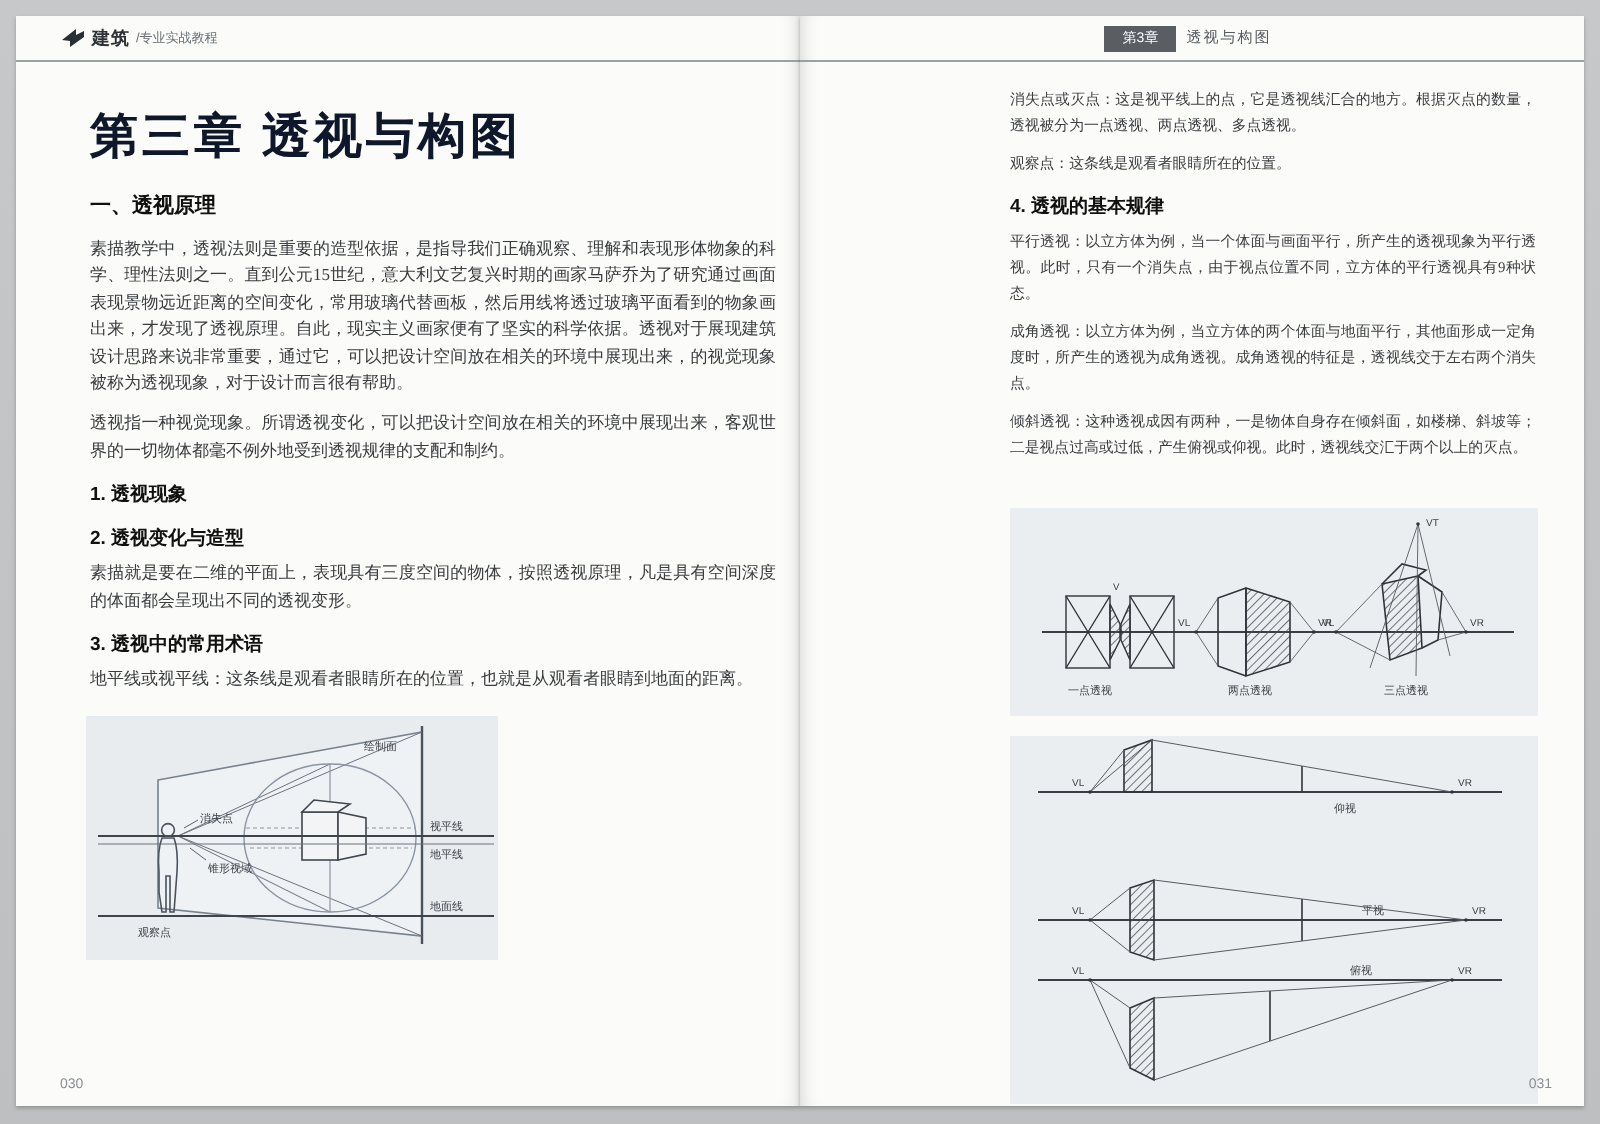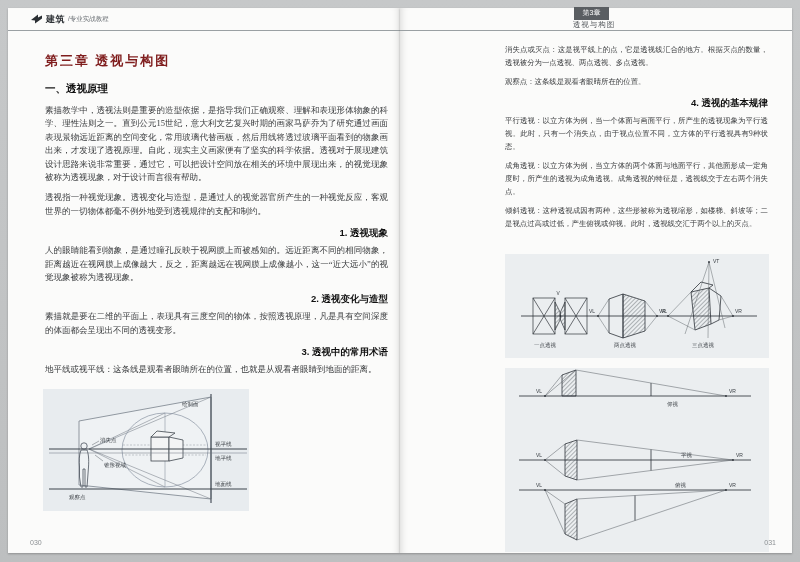--- a/index.html
+++ b/index.html
@@ -7,34 +7,34 @@
   body { background:#b8babb; font-family:"Liberation Serif","DejaVu Serif",serif; }
   .spread { position:relative; width:800px; height:562px;
             background:linear-gradient(180deg,#c6c8c9 0%,#bdbfc0 100%); }
   .page { position:absolute; top:8px; height:545px; width:392px; background:#fbfbfa; }
   .page-left  { left:8px;  box-shadow: inset -7px 0 9px -7px rgba(0,0,0,0.18), 0 1px 2px rgba(0,0,0,0.25); }
   .page-right { left:400px; box-shadow: inset 7px 0 9px -7px rgba(0,0,0,0.18), 0 1px 2px rgba(0,0,0,0.25); }
 
   .page-header { height:23px; border-bottom:1px solid #9aa0a3; display:flex; align-items:center;
                  font-family:"Liberation Sans","DejaVu Sans",sans-serif; }
   .page-header.hl { padding-left:22px;text-align:right; }
-  .page-header.hr { justify-content:flex-end; padding-right:4px;flex-direction:column; }
+  .page-header.hr { justify-content:center; padding-right:4px; }
   .brand { display:flex; align-items:center; gap:3px; }
   .brand-icon { display:inline-block; line-height:0; }
   .brand-name { font-size:9px; font-weight:bold; color:#2e3236; letter-spacing:0.5px; }
   .brand-sub  { font-size:6.5px; color:#6b7075; }
   .chapter-badge { background:#5a5e62; color:#fff; font-size:7px; padding:1px 9px 2px; margin-right:5px; }
   .chapter-name  { font-size:7.5px; color:#55595d; letter-spacing:1px; }
 
   .content-l { padding:8px 12px 0 37px; }
   .content-r { padding:12px 24px 17px 105px; }
 
-  h1 { font-size:13px; letter-spacing:2px; color:#7f1d1d; margin:13px 0 12px; font-weight:bold; }
+  h1 { font-size:24px; letter-spacing:2px; color:#0f172a; margin:13px 0 12px; font-weight:bold; }
   h2 { font-family:Liberation Serif, serif; font-size:10.5px; color:#111; margin:4px 0 8px; }
-  h3 { font-family:"Liberation Sans","DejaVu Sans",sans-serif; font-size:9.5px; color:#111; margin:9px 0 4px;text-align:right; }
+  h3 { font-family:"Liberation Sans","DejaVu Sans",sans-serif; font-size:9.5px; color:#111; margin:9px 0 4px; }
   .content-l p { font-size:8.5px; line-height:13.4px; text-align:justify; color:#3a3c3e; margin-bottom:7px; }
   .content-r p { font-size:7.4px; line-height:13px;  text-align:justify; color:#3a3c3e; margin-bottom:6px; }
 
   .diagram-left { width:206px; height:122px; background:#e8ecef; margin:12px 0 0 -2px; }
   .diagram-r1 { width:264px; height:104px; background:#ebeef0; margin-top:24px; }
   .diagram-r2 { width:264px; height:184px; background:#ebeef0; margin-top:10px; }
 
   .pagenum { position:absolute; bottom:7px; font-size:7px; color:#8b8f92;
              font-family:"Liberation Sans","DejaVu Sans",sans-serif; }
   .pn-l { left:22px; } .pn-r { right:16px; }
@@ -56,23 +56,22 @@
         </span>
         <span class="brand-name">建筑</span>
         <span class="brand-sub">/专业实战教程</span>
       </div>
     </header>
 
     <div class="content-l">
       <h1>第三章 透视与构图</h1>
       <h2>一、透视原理</h2>
       <p>素描教学中，透视法则是重要的造型依据，是指导我们正确观察、理解和表现形体物象的科学、理性法则之一。直到公元15世纪，意大利文艺复兴时期的画家马萨乔为了研究通过画面表现景物远近距离的空间变化，常用玻璃代替画板，然后用线将透过玻璃平面看到的物象画出来，才发现了透视原理。自此，现实主义画家便有了坚实的科学依据。透视对于展现建筑设计思路来说非常重要，通过它，可以把设计空间放在相关的环境中展现出来，的视觉现象被称为透视现象，对于设计而言很有帮助。</p>
-      <p>透视指一种视觉现象。透视变化与造型，是通过人的视觉器官所产生的一种视觉反应，客观世界的一切物体都毫不例外地受到透视规律的支配和制约。</p>
+      <p>透视指一种视觉现象。所谓透视变化，可以把设计空间放在相关的环境中展现出来，客观世界的一切物体都毫不例外地受到透视规律的支配和制约。</p>
       <h3>1. 透视现象</h3>
-      <p>人的眼睛能看到物象，是通过瞳孔反映于视网膜上而被感知的。远近距离不同的相同物象，距离越近在视网膜上成像越大，反之，距离越远在视网膜上成像越小，这一“近大远小”的视觉现象被称为透视现象。</p>
       <h3>2. 透视变化与造型</h3>
       <p>素描就是要在二维的平面上，表现具有三度空间的物体，按照透视原理，凡是具有空间深度的体面都会呈现出不同的透视变形。</p>
       <h3>3. 透视中的常用术语</h3>
       <p>地平线或视平线：这条线是观看者眼睛所在的位置，也就是从观看者眼睛到地面的距离。</p>
 
       <div class="diagram-left">
         <svg width="206" height="122" viewBox="0 0 206 122">
 
           <g stroke="#78828c" stroke-width="0.8" fill="none">
             <path d="M36,32 L168,8 L168,110 L36,96 Z" fill="rgba(255,255,255,0.30)"></path>
@@ -133,21 +132,21 @@
       <span class="chapter-badge">第3章</span>
       <span class="chapter-name">透视与构图</span>
     </header>
 
     <div class="content-r">
       <p>消失点或灭点：这是视平线上的点，它是透视线汇合的地方。根据灭点的数量，透视被分为一点透视、两点透视、多点透视。</p>
       <p>观察点：这条线是观看者眼睛所在的位置。</p>
       <h3>4. 透视的基本规律</h3>
       <p>平行透视：以立方体为例，当一个体面与画面平行，所产生的透视现象为平行透视。此时，只有一个消失点，由于视点位置不同，立方体的平行透视具有9种状态。</p>
       <p>成角透视：以立方体为例，当立方体的两个体面与地面平行，其他面形成一定角度时，所产生的透视为成角透视。成角透视的特征是，透视线交于左右两个消失点。</p>
-      <p>倾斜透视：这种透视成因有两种，这些形被称为透视缩形，如楼梯、斜坡等；二是视点过高或过低，产生俯视或仰视。此时，透视线交汇于两个以上的灭点。</p>
+      <p>倾斜透视：这种透视成因有两种，一是物体自身存在倾斜面，如楼梯、斜坡等；二是视点过高或过低，产生俯视或仰视。此时，透视线交汇于两个以上的灭点。</p>
 
       <div class="diagram-r1">
         <svg width="264" height="104" viewBox="0 0 264 104">
           <defs>
             <pattern id="hatchA" patternUnits="userSpaceOnUse" width="3" height="3" patternTransform="rotate(45)">
               <line x1="0" y1="0" x2="0" y2="3" stroke="#4b5258" stroke-width="0.8"></line>
             </pattern>
           </defs>
           <line x1="16" y1="62" x2="252" y2="62" stroke="#3a3f45" stroke-width="0.9"></line>
 

